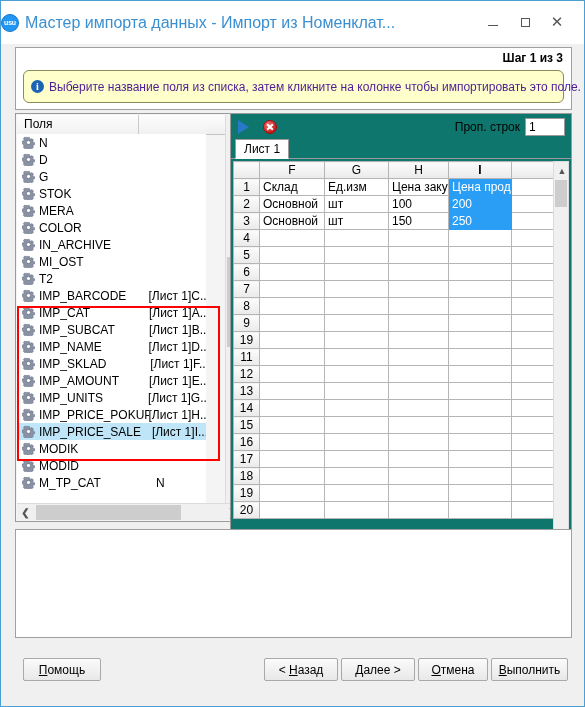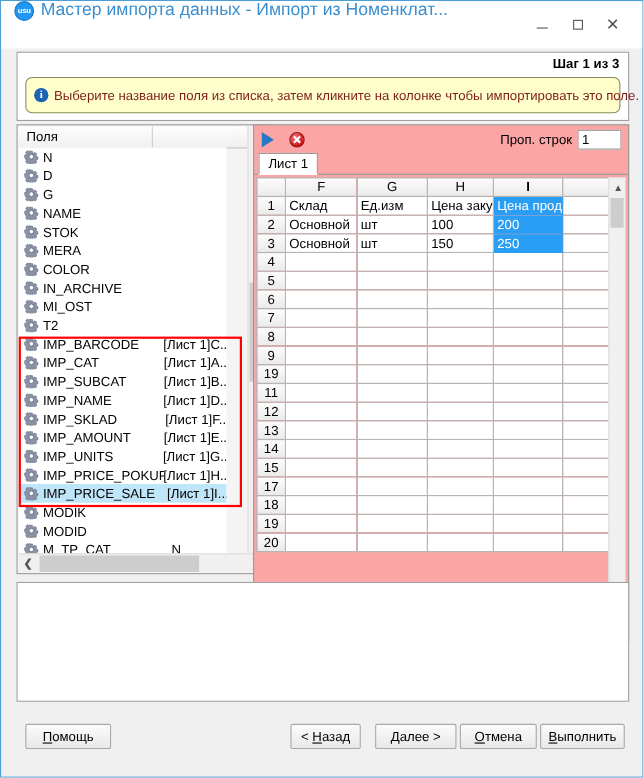--- a/index.html
+++ b/index.html
@@ -24,22 +24,21 @@
     border: 1px solid #4b9fd5;
     overflow: hidden;
   }
 
   
   #titlebar {
     position: relative;
     height: 43px;
     background: #ffffff;
     display: flex;
-    align-items: flex-start;
-    padding-left: 12px;
+    align-items: center;
     box-sizing: border-box;
   }
   #app-icon {
     width: 18px;
     height: 18px;
     border-radius: 50%;
     background: #2196f3;
     color: #fff;
     font-size: 7px;
     font-weight: bold;
@@ -116,21 +115,21 @@
     border-radius: 50%;
     background: #1b63b3;
     color: #fff;
     font-size: 10px;
     font-weight: bold;
     font-family: "Liberation Serif", serif;
     display: flex; align-items: center; justify-content: center;
     flex: none;
     margin-right: 5px;
   }
-  #hint-text { font-size: 12px; color: #7f1d1d; white-space: nowrap; }
+  #hint-text { font-size: 12px; color: #4c1d95; white-space: nowrap; }
 
   
   #content {
     position: absolute;
     left: 14px;
     top: 112px;
     width: 557px;
     height: 525px;
   }
 
@@ -262,21 +261,21 @@
     background: #cdcdcd;
     margin-left: 2px;
   }
 
   
   #grid-panel {
     position: absolute;
     left: 215px; top: 0;
     width: 342px;
     height: 471px;
-    background: #fca5a5;
+    background: #0f766e;
     border: 1px solid #9a9a9a;
     box-sizing: border-box;
   }
   #grid-toolbar {
     position: absolute;
     left: 0; top: 0;
     width: 100%; height: 25px;
     display: flex;
     align-items: center;
     padding-left: 7px;
@@ -454,21 +453,21 @@
     font-size: 12px;
     font-family: "Liberation Sans", sans-serif;
     color: #000;
     display: flex;
     align-items: center;
     justify-content: center;
     cursor: default;
   }
   .btn u { text-decoration: underline; }
   #btn-help   { left: 22px;  top: 12px; width: 78px; }
-  #btn-back   { left: 263px; top: 12px; width: 64px; }
+  #btn-back   { left: 263px; top: 12px; width: 74px; }
   #btn-next   { left: 340px; top: 12px; width: 74px; }
   #btn-cancel { left: 417px; top: 12px; width: 70px; }
   #btn-exec   { left: 490px; top: 12px; width: 77px; }
 </style>
 </head>
 <body>
 
 <div id="window">
 
   <div id="titlebar">
@@ -531,32 +530,20 @@
           <div class="frow">
             <span class="gear">
               <svg width="13" height="13" viewBox="0 0 13 13">
                 <g fill="#8a93a6" stroke="#5d6577" stroke-width="0.6">
                   <path d="M5.2 0.8h2.6l0.3 1.6 1.4 0.6 1.4-0.8 1.8 1.8-0.8 1.4 0.6 1.4 1.6 0.3v2.6l-1.6 0.3-0.6 1.4 0.8 1.4-1.8 1.8-1.4-0.8-1.4 0.6-0.3 1.6H5.2l-0.3-1.6-1.4-0.6-1.4 0.8-1.8-1.8 0.8-1.4-0.6-1.4L-1 7.7V5.1l1.6-0.3 0.6-1.4-0.8-1.4 1.8-1.8 1.4 0.8 1.4-0.6z" transform="scale(0.82) translate(1.3,1.0)"></path>
                 </g>
                 <circle cx="6.5" cy="6.5" r="2.1" fill="#ffffff" stroke="#5d6577" stroke-width="0.7"></circle>
               </svg>
             </span>
             <span class="fname">G</span>
-            <span class="fmap"></span>
-          </div>
-          <div class="frow">
-            <span class="gear">
-              <svg width="13" height="13" viewBox="0 0 13 13">
-                <g fill="#8a93a6" stroke="#5d6577" stroke-width="0.6">
-                  <path d="M5.2 0.8h2.6l0.3 1.6 1.4 0.6 1.4-0.8 1.8 1.8-0.8 1.4 0.6 1.4 1.6 0.3v2.6l-1.6 0.3-0.6 1.4 0.8 1.4-1.8 1.8-1.4-0.8-1.4 0.6-0.3 1.6H5.2l-0.3-1.6-1.4-0.6-1.4 0.8-1.8-1.8 0.8-1.4-0.6-1.4L-1 7.7V5.1l1.6-0.3 0.6-1.4-0.8-1.4 1.8-1.8 1.4 0.8 1.4-0.6z" transform="scale(0.82) translate(1.3,1.0)"></path>
-                </g>
-                <circle cx="6.5" cy="6.5" r="2.1" fill="#ffffff" stroke="#5d6577" stroke-width="0.7"></circle>
-              </svg>
-            </span>
-            <span class="fname">NAME</span>
             <span class="fmap"></span>
           </div>
           <div class="frow">
             <span class="gear">
               <svg width="13" height="13" viewBox="0 0 13 13">
                 <g fill="#8a93a6" stroke="#5d6577" stroke-width="0.6">
                   <path d="M5.2 0.8h2.6l0.3 1.6 1.4 0.6 1.4-0.8 1.8 1.8-0.8 1.4 0.6 1.4 1.6 0.3v2.6l-1.6 0.3-0.6 1.4 0.8 1.4-1.8 1.8-1.4-0.8-1.4 0.6-0.3 1.6H5.2l-0.3-1.6-1.4-0.6-1.4 0.8-1.8-1.8 0.8-1.4-0.6-1.4L-1 7.7V5.1l1.6-0.3 0.6-1.4-0.8-1.4 1.8-1.8 1.4 0.8 1.4-0.6z" transform="scale(0.82) translate(1.3,1.0)"></path>
                 </g>
                 <circle cx="6.5" cy="6.5" r="2.1" fill="#ffffff" stroke="#5d6577" stroke-width="0.7"></circle>
               </svg>
@@ -935,20 +922,28 @@
               </tr>
               <tr>
                 <td class="rownum">15</td>
                 <td></td>
                 <td></td>
                 <td></td>
                 <td></td>
                 <td></td>
               </tr>
               <tr>
+                <td class="rownum">16</td>
+                <td></td>
+                <td></td>
+                <td></td>
+                <td></td>
+                <td></td>
+              </tr>
+              <tr>
                 <td class="rownum">17</td>
                 <td></td>
                 <td></td>
                 <td></td>
                 <td></td>
                 <td></td>
               </tr>
               <tr>
                 <td class="rownum">18</td>
                 <td></td>

